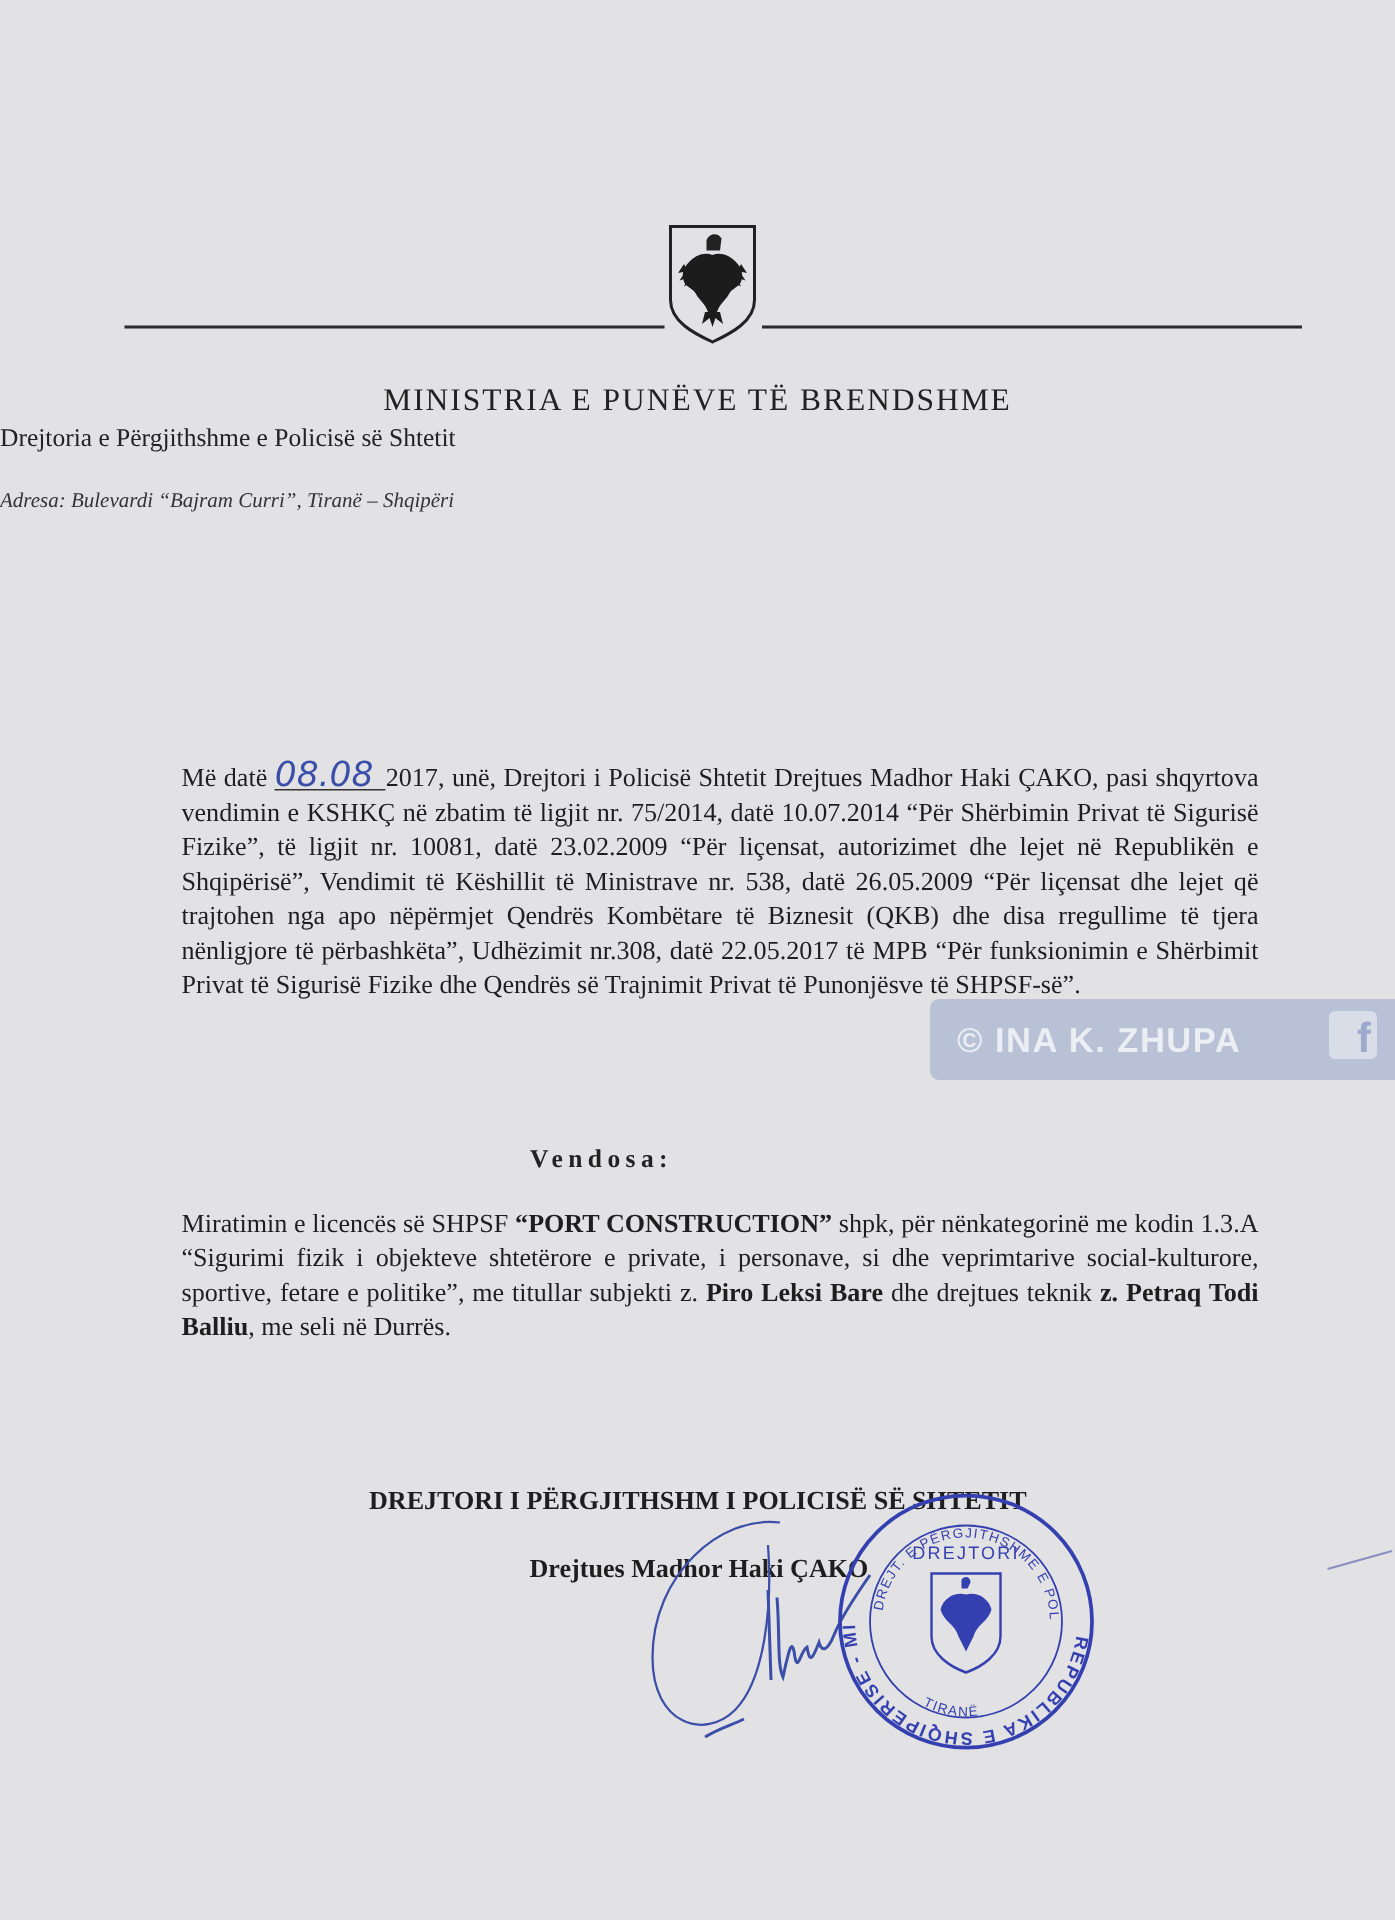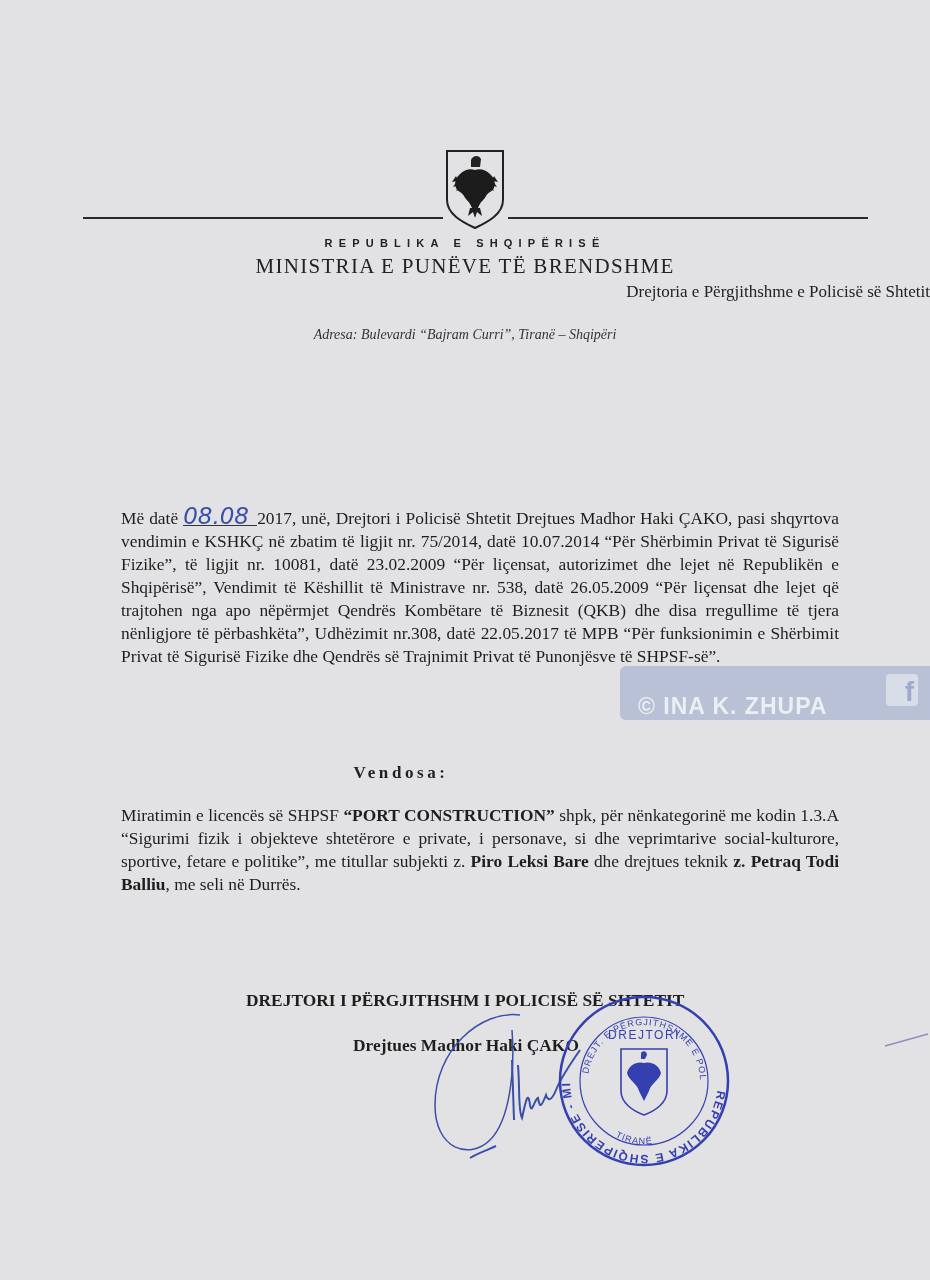--- a/index.html
+++ b/index.html
@@ -25,25 +25,25 @@
   .rep {
     position: absolute; left: 0; width: 930px; top: 237px; text-align: center;
     font-family: "Liberation Sans", "DejaVu Sans", sans-serif;
     font-weight: bold; font-size: 11px; letter-spacing: 6.2px; color: #222;
   }
   .ministry {
     position: absolute; left: 0; width: 930px; top: 254px; text-align: center;
     font-weight: normal; font-size: 21px; letter-spacing: 1.3px; color: #222;
   }
   .directorate {
-    position: absolute; left: 0; width: 930px; top: 282px; text-align: right;
+    position: absolute; left: 0; width: 930px; top: 282px; text-align: left;
     font-size: 17px; color: #222;
   }
   .address {
-    position: absolute; left: 0; width: 930px; top: 327px; text-align: center;
+    position: absolute; left: 0; width: 930px; top: 327px; 
     font-style: italic; font-size: 14px; color: #333;
   }
 
   .vendim {
     position: absolute; left: 395px; top: 458px;
     font-size: 18px; font-weight: bold; letter-spacing: 4px; color: #222;
   }
   .vendim .nr { letter-spacing: 0; }
   .hand {
     font-family: "DejaVu Sans", sans-serif; font-style: italic;
@@ -81,21 +81,21 @@
   }
 
   .signature { position: absolute; left: 430px; top: 1010px; width: 170px; height: 160px; }
   .stamp { position: absolute; left: 555px; top: 995px; width: 178px; height: 172px; }
   .stray-line { position: absolute; left: 880px; top: 1030px; width: 50px; height: 20px; }
 
   .watermark {
     position: absolute; left: 620px; top: 666px; width: 310px; height: 54px;
     background: rgba(150,165,200,0.55);
     border-radius: 6px 0 0 6px;
-    display: flex; align-items: flex-end;
+    display: flex; align-items: center;
   }
   .wm-text {
     margin-left: 18px;
     font-family: "Liberation Sans", "DejaVu Sans", sans-serif;
     font-weight: bold; font-size: 23px; color: rgba(255,255,255,0.72);
     letter-spacing: 1px;
   }
   .wm-fb {
     position: absolute; right: 12px; top: 8px; width: 32px; height: 32px;
     background: rgba(255,255,255,0.45); border-radius: 4px;
@@ -113,21 +113,20 @@
     <path d="M3 3 H59 V52 C59 66 44 74 31 80 C18 74 3 66 3 52 Z" fill="none" stroke="#222" stroke-width="2"></path>
     <path d="M27 12 C29 7 35 7 37 11 L36 19 H27 Z" fill="#222"></path>
     <path d="M31 22 C26 20 20 22 16 26 C12 30 10 34 12 40 C14 44 18 44 20 48 C22 52 26 54 28 60 L31 66 L34 60 C36 54 40 52 42 48 C44 44 48 44 50 40 C52 34 50 30 46 26 C42 22 36 20 31 22 Z" fill="#1c1c1c"></path>
     <path d="M12 28 L8 34 L13 33 L9 39 L15 37 L12 43 L18 40" fill="#1c1c1c"></path>
     <path d="M50 28 L54 34 L49 33 L53 39 L47 37 L50 43 L44 40" fill="#1c1c1c"></path>
     <path d="M26 60 L24 68 L29 64 L31 70 L33 64 L38 68 L36 60" fill="#1c1c1c"></path>
   </svg>
   <div class="rule left"></div>
   <div class="rule right"></div>
 
-  <div class="rep">REPUBLIKA E SHQIPËRISË</div>
   <div class="ministry">MINISTRIA E PUNËVE TË BRENDSHME</div>
   <div class="directorate">Drejtoria e Përgjithshme e Policisë së Shtetit</div>
   <div class="address">Adresa: Bulevardi “Bajram Curri”, Tiranë – Shqipëri</div>
 
 
   <div class="para p1"><span>Më datë </span><span class="hand date-hand">08.08</span><span>2017, unë, Drejtori i Policisë Shtetit Drejtues Madhor Haki ÇAKO, pasi shqyrtova vendimin e KSHKÇ në zbatim të ligjit nr. 75/2014, datë 10.07.2014 “Për Shërbimin Privat  të Sigurisë Fizike”, të ligjit nr. 10081, datë 23.02.2009 “Për liçensat, autorizimet dhe lejet në Republikën e Shqipërisë”, Vendimit të Këshillit të Ministrave nr. 538, datë 26.05.2009 “Për liçensat dhe lejet që trajtohen nga apo nëpërmjet Qendrës Kombëtare të Biznesit (QKB) dhe disa rregullime të tjera nënligjore të përbashkëta”, Udhëzimit nr.308, datë 22.05.2017 të MPB “Për funksionimin e Shërbimit Privat të Sigurisë Fizike dhe Qendrës së Trajnimit Privat të Punonjësve të SHPSF-së”.</span></div>
 
   <div class="watermark">
     <span class="wm-text">© INA K. ZHUPA</span>
     <span class="wm-fb">f</span>

